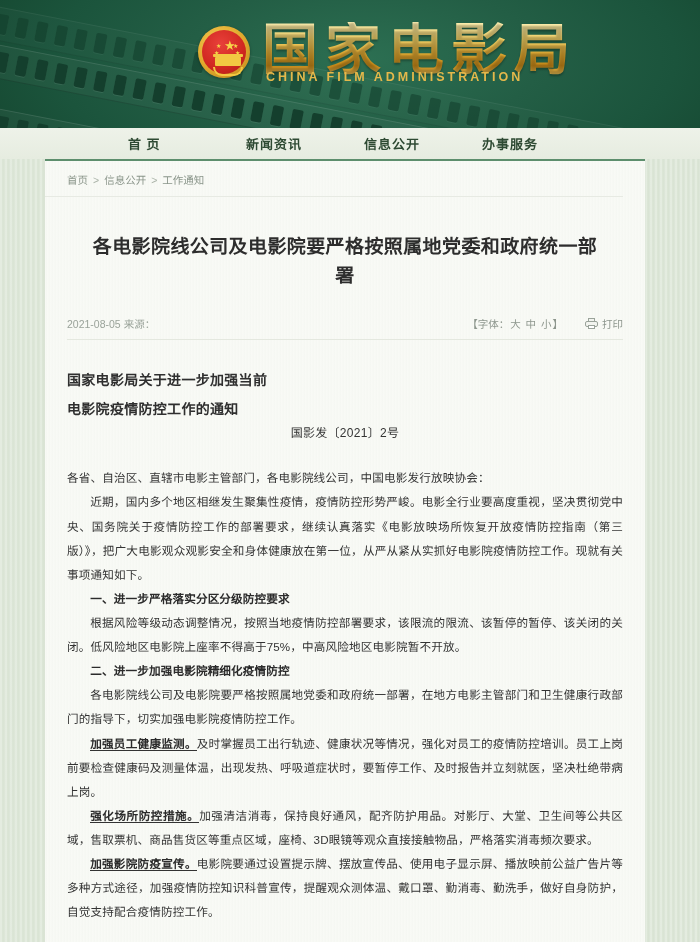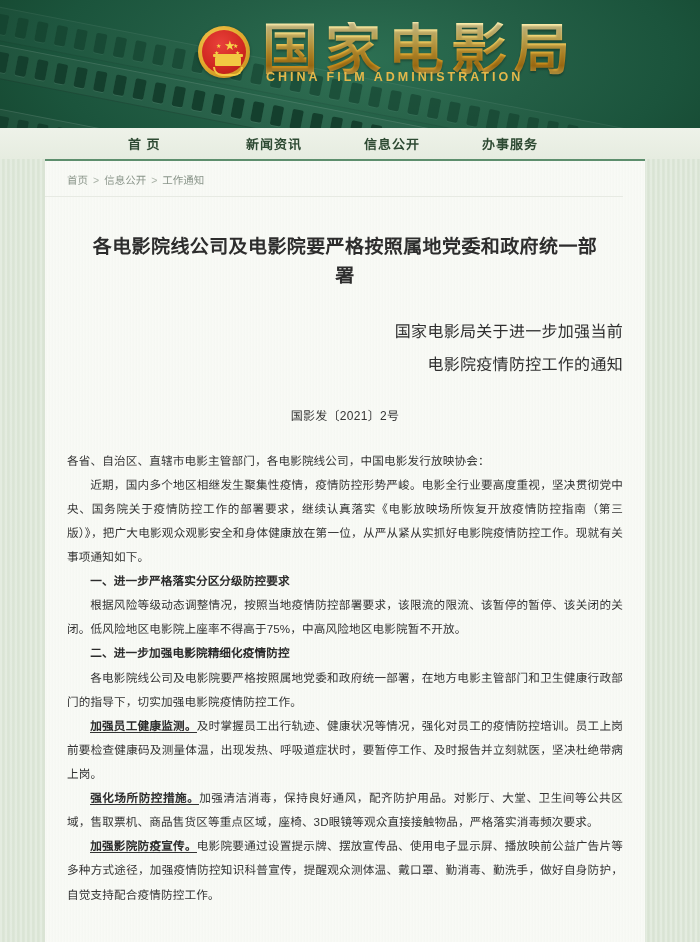--- a/index.html
+++ b/index.html
@@ -261,32 +261,31 @@
     position: absolute; left: 3px; top: 7px; width: 7px; height: 4px;
     border: 1px solid #9aa39a; background: #fff;
   }
 
   
   .doc {
     padding: 26px 22px 40px 22px;
     color: #333;
   }
   .doc-head {
-    text-align: right;
-    font-size: 16px;
-    font-weight: 400;
+    text-align: left;
+    font-size: 14px;
+    font-weight: 700;
     color: #2f2f2f;
     line-height: 2.05;
     letter-spacing: .3px;
   }
   .doc-number {
     text-align: center;
     font-size: 12px;
     color: #333;
-    margin-top: 24px;
     letter-spacing: .3px;
   }
   .doc p {
     font-size: 11.6px;
     line-height: 2.08;
     color: #333;
     text-align: justify;
     letter-spacing: .15px;
   }
   .doc .salutation { margin-top: 26px; }
@@ -395,20 +394,34 @@
 
 <div class="page-body">
   <div class="card">
 
     <div class="breadcrumb">
       <a>首页</a><span class="sep">&gt;</span><a>信息公开</a><span class="sep">&gt;</span><a>工作通知</a>
     </div>
 
     <h1 class="article-title">各电影院线公司及电影院要严格按照属地党委和政府统一部署</h1>
 
+    <div class="meta-row">
+      <span class="meta-left">2021-08-05 来源：</span>
+      <span class="meta-right">
+        <span class="font-sizer"><span>【字体：</span><span class="fs-opt">大</span>&nbsp;<span class="fs-opt">中</span>&nbsp;<span class="fs-opt">小</span><span>】</span></span>
+        <span class="print-btn">
+          <span class="printer-icon">
+            <span class="body"></span>
+              <span class="top"></span>
+              <span class="out"></span>
+          </span>
+          <span>打印</span>
+        </span>
+      </span>
+    </div>
 
     <div class="doc">
       <div class="doc-head">
         <div>国家电影局关于进一步加强当前</div>
         <div>电影院疫情防控工作的通知</div>
       </div>
 
       <div class="doc-number">国影发〔2021〕2号</div>
 
       <p class="salutation">各省、自治区、直辖市电影主管部门，各电影院线公司，中国电影发行放映协会：</p>

